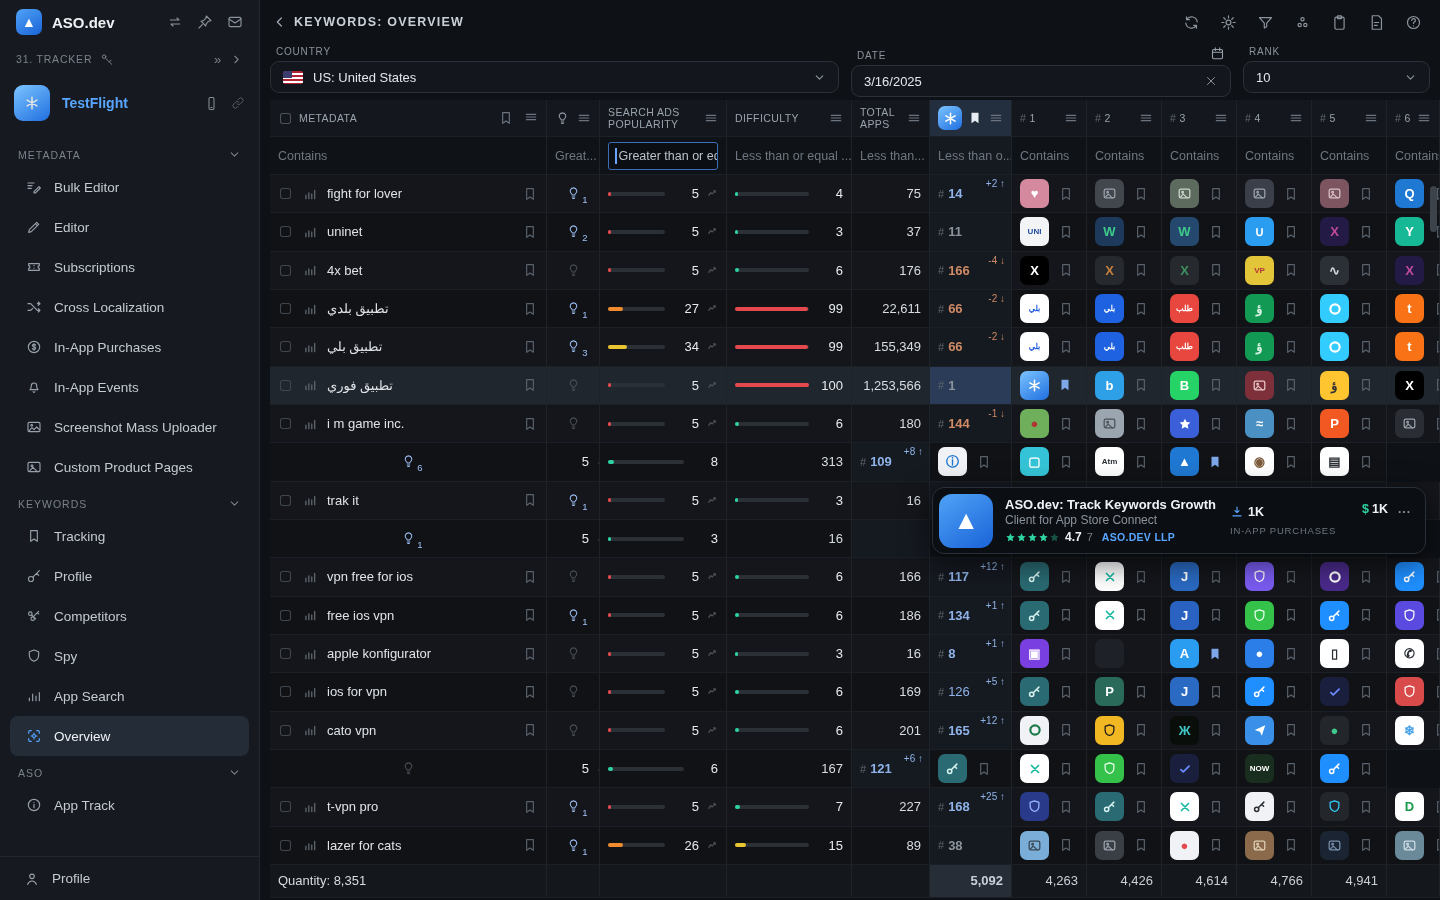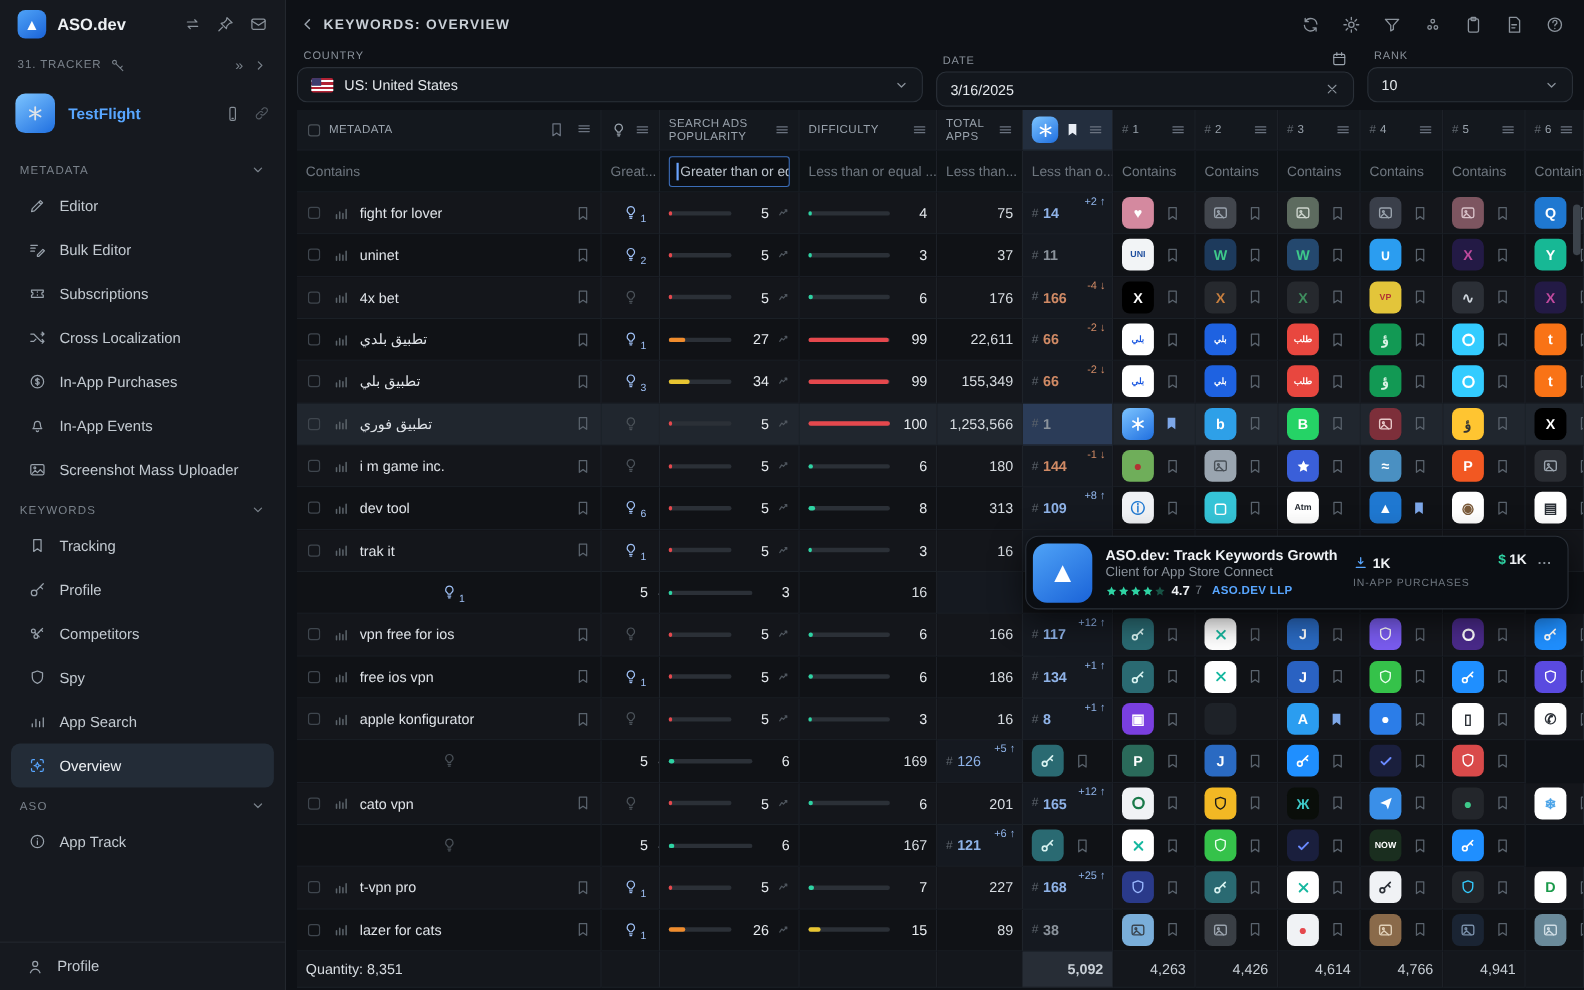--- a/index.html
+++ b/index.html
@@ -185,33 +185,33 @@
           <span>METADATA</span>
           <span class="ic">
             <svg width="13" height="13" viewBox="0 0 24 24" fill="none" stroke="currentColor" stroke-width="2" stroke-linecap="round" stroke-linejoin="round">
               <path d="M6 9l6 6 6-6"></path>
             </svg>
           </span>
         </div>
         <div class="sb-item">
           <span class="ic">
             <svg width="16" height="16" viewBox="0 0 24 24" fill="none" stroke="currentColor" stroke-width="1.7" stroke-linecap="round" stroke-linejoin="round">
-              <path d="M4 20l1-4L16 5l3 3L8 19l-4 1zM14 7l3 3"></path>
-            </svg>
-          </span>
-          <span>Editor</span>
-        </div>
-        <div class="sb-item">
-          <span class="ic">
-            <svg width="16" height="16" viewBox="0 0 24 24" fill="none" stroke="currentColor" stroke-width="1.7" stroke-linecap="round" stroke-linejoin="round">
               <path d="M3 6h9M3 10h6M3 14h5"></path>
               <path d="M12 19l7.5-7.5 2 2L14 21h-2z"></path>
             </svg>
           </span>
           <span>Bulk Editor</span>
+        </div>
+        <div class="sb-item">
+          <span class="ic">
+            <svg width="16" height="16" viewBox="0 0 24 24" fill="none" stroke="currentColor" stroke-width="1.7" stroke-linecap="round" stroke-linejoin="round">
+              <path d="M4 20l1-4L16 5l3 3L8 19l-4 1zM14 7l3 3"></path>
+            </svg>
+          </span>
+          <span>Editor</span>
         </div>
         <div class="sb-item">
           <span class="ic">
             <svg width="16" height="16" viewBox="0 0 24 24" fill="none" stroke="currentColor" stroke-width="1.7" stroke-linecap="round" stroke-linejoin="round">
               <path d="M4 7h16v3a2 2 0 000 4v3H4v-3a2 2 0 000-4z"></path>
               <path d="M12 9.5v.5M12 13.5v.5"></path>
             </svg>
           </span>
           <span>Subscriptions</span>
         </div>
@@ -243,20 +243,30 @@
         </div>
         <div class="sb-item">
           <span class="ic">
             <svg width="16" height="16" viewBox="0 0 24 24" fill="none" stroke="currentColor" stroke-width="1.7" stroke-linecap="round" stroke-linejoin="round">
               <rect x="3" y="5" width="18" height="14" rx="2"></rect>
               <circle cx="8.5" cy="9.5" r="1.3"></circle>
               <path d="M5 17l4-4 3 3 4-4 4 4"></path>
             </svg>
           </span>
           <span>Screenshot Mass Uploader</span>
+        </div>
+        <div class="sb-item">
+          <span class="ic">
+            <svg width="16" height="16" viewBox="0 0 24 24" fill="none" stroke="currentColor" stroke-width="1.7" stroke-linecap="round" stroke-linejoin="round">
+              <rect x="3" y="5" width="18" height="14" rx="2"></rect>
+              <circle cx="9" cy="10" r="1.4"></circle>
+              <path d="M6 17l4.5-4.5L17 19"></path>
+            </svg>
+          </span>
+          <span>Custom Product Pages</span>
         </div>
         <div class="sec-h">
           <span>KEYWORDS</span>
           <span class="ic">
             <svg width="13" height="13" viewBox="0 0 24 24" fill="none" stroke="currentColor" stroke-width="2" stroke-linecap="round" stroke-linejoin="round">
               <path d="M6 9l6 6 6-6"></path>
             </svg>
           </span>
         </div>
         <div class="sb-item">
@@ -1354,38 +1364,20 @@
                 </svg>
               </span>
               <span class="ic bm">
                 <svg width="16" height="16" viewBox="0 0 24 24" fill="none" stroke="currentColor" stroke-width="1.7" stroke-linecap="round" stroke-linejoin="round">
                   <path d="M7 4h10v16l-5-3.6L7 20z"></path>
                 </svg>
               </span>
             </div>
           </div>
           <div class="trow r-even">
-            <div class="c kw">
-              <span class="ic" style="color:#3f464e">
-                <svg width="15" height="15" viewBox="0 0 24 24" fill="none" stroke="currentColor" stroke-width="1.7" stroke-linecap="round" stroke-linejoin="round">
-                  <rect x="4" y="4" width="16" height="16" rx="3.5"></rect>
-                </svg>
-              </span>
-              <span class="ic kw-bars">
-                <svg width="14" height="14" viewBox="0 0 24 24" fill="none" stroke="currentColor" stroke-width="2.4" stroke-linecap="round" stroke-linejoin="round">
-                  <path d="M5 20v-6M10 20V10M15 20v-8M20 20V6"></path>
-                </svg>
-              </span>
-              <span class="kw-text">dev tool</span>
-              <span class="ic kw-bm">
-                <svg width="16" height="16" viewBox="0 0 24 24" fill="none" stroke="currentColor" stroke-width="1.7" stroke-linecap="round" stroke-linejoin="round">
-                  <path d="M7 4h10v16l-5-3.6L7 20z"></path>
-                </svg>
-              </span>
-            </div>
             <div class="c bulbc">
               <span class="ic bulb-on">
                 <svg width="15" height="15" viewBox="0 0 24 24" fill="none" stroke="currentColor" stroke-width="1.7" stroke-linecap="round" stroke-linejoin="round">
                   <path d="M12 3a5.3 5.3 0 00-3.1 9.6c.7.5 1.1 1.1 1.1 1.9h4c0-.8.4-1.4 1.1-1.9A5.3 5.3 0 0012 3z"></path>
                   <path d="M10 17.5h4M10.7 20h2.6"></path>
                 </svg>
                 <span class="bulb-n">6</span>
               </span>
             </div>
             <div class="c barcell">
@@ -1881,20 +1873,38 @@
             <div class="c appc">
               <span class="appic" style="background:#ffffff;color:#2a2f36">✆</span>
               <span class="ic bm">
                 <svg width="16" height="16" viewBox="0 0 24 24" fill="none" stroke="currentColor" stroke-width="1.7" stroke-linecap="round" stroke-linejoin="round">
                   <path d="M7 4h10v16l-5-3.6L7 20z"></path>
                 </svg>
               </span>
             </div>
           </div>
           <div class="trow r-even">
+            <div class="c kw">
+              <span class="ic" style="color:#3f464e">
+                <svg width="15" height="15" viewBox="0 0 24 24" fill="none" stroke="currentColor" stroke-width="1.7" stroke-linecap="round" stroke-linejoin="round">
+                  <rect x="4" y="4" width="16" height="16" rx="3.5"></rect>
+                </svg>
+              </span>
+              <span class="ic kw-bars">
+                <svg width="14" height="14" viewBox="0 0 24 24" fill="none" stroke="currentColor" stroke-width="2.4" stroke-linecap="round" stroke-linejoin="round">
+                  <path d="M5 20v-6M10 20V10M15 20v-8M20 20V6"></path>
+                </svg>
+              </span>
+              <span class="kw-text">ios for vpn</span>
+              <span class="ic kw-bm">
+                <svg width="16" height="16" viewBox="0 0 24 24" fill="none" stroke="currentColor" stroke-width="1.7" stroke-linecap="round" stroke-linejoin="round">
+                  <path d="M7 4h10v16l-5-3.6L7 20z"></path>
+                </svg>
+              </span>
+            </div>
             <div class="c bulbc">
               <span class="ic bulb-off">
                 <svg width="15" height="15" viewBox="0 0 24 24" fill="none" stroke="currentColor" stroke-width="1.7" stroke-linecap="round" stroke-linejoin="round">
                   <path d="M12 3a5.3 5.3 0 00-3.1 9.6c.7.5 1.1 1.1 1.1 1.9h4c0-.8.4-1.4 1.1-1.9A5.3 5.3 0 0012 3z"></path>
                   <path d="M10 17.5h4M10.7 20h2.6"></path>
                 </svg>
               </span>
             </div>
             <div class="c barcell">
               <span class="track">

